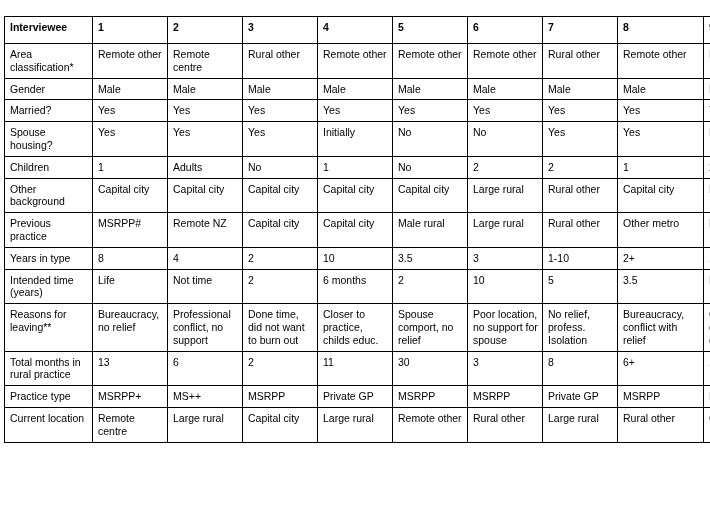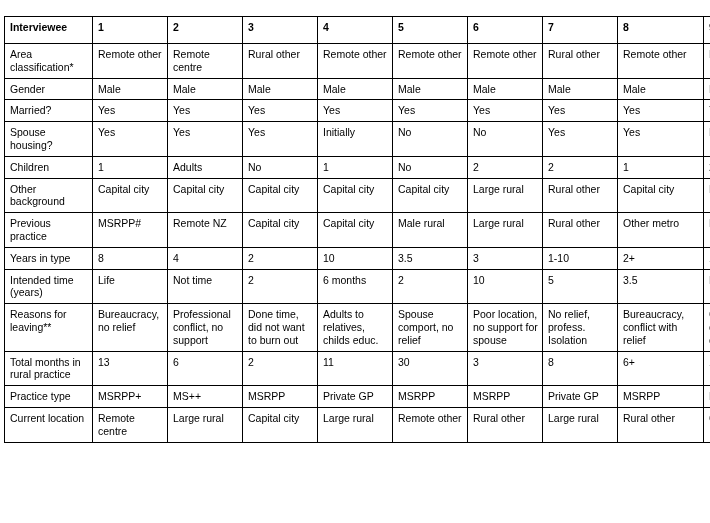--- a/index.html
+++ b/index.html
@@ -186,21 +186,21 @@
         <td>10</td>
         <td>5</td>
         <td>3.5</td>
         <td>Long time</td>
       </tr>
       <tr>
         <td>Reasons for leaving**</td>
         <td>Bureaucracy, no relief</td>
         <td>Professional conflict, no support</td>
         <td>Done time, did not want to burn out</td>
-        <td>Adults to relatives, childs educ.</td>
+        <td>Closer to practice, childs educ.</td>
         <td>Spouse comport, no relief</td>
         <td>Poor location, no support for spouse</td>
         <td>No relief, profess. Isolation</td>
         <td>Bureaucracy, conflict with relief</td>
         <td>Children's edu, office conflict</td>
       </tr>
       <tr>
         <td>Total months in rural practice</td>
         <td>13</td>
         <td>6</td>

